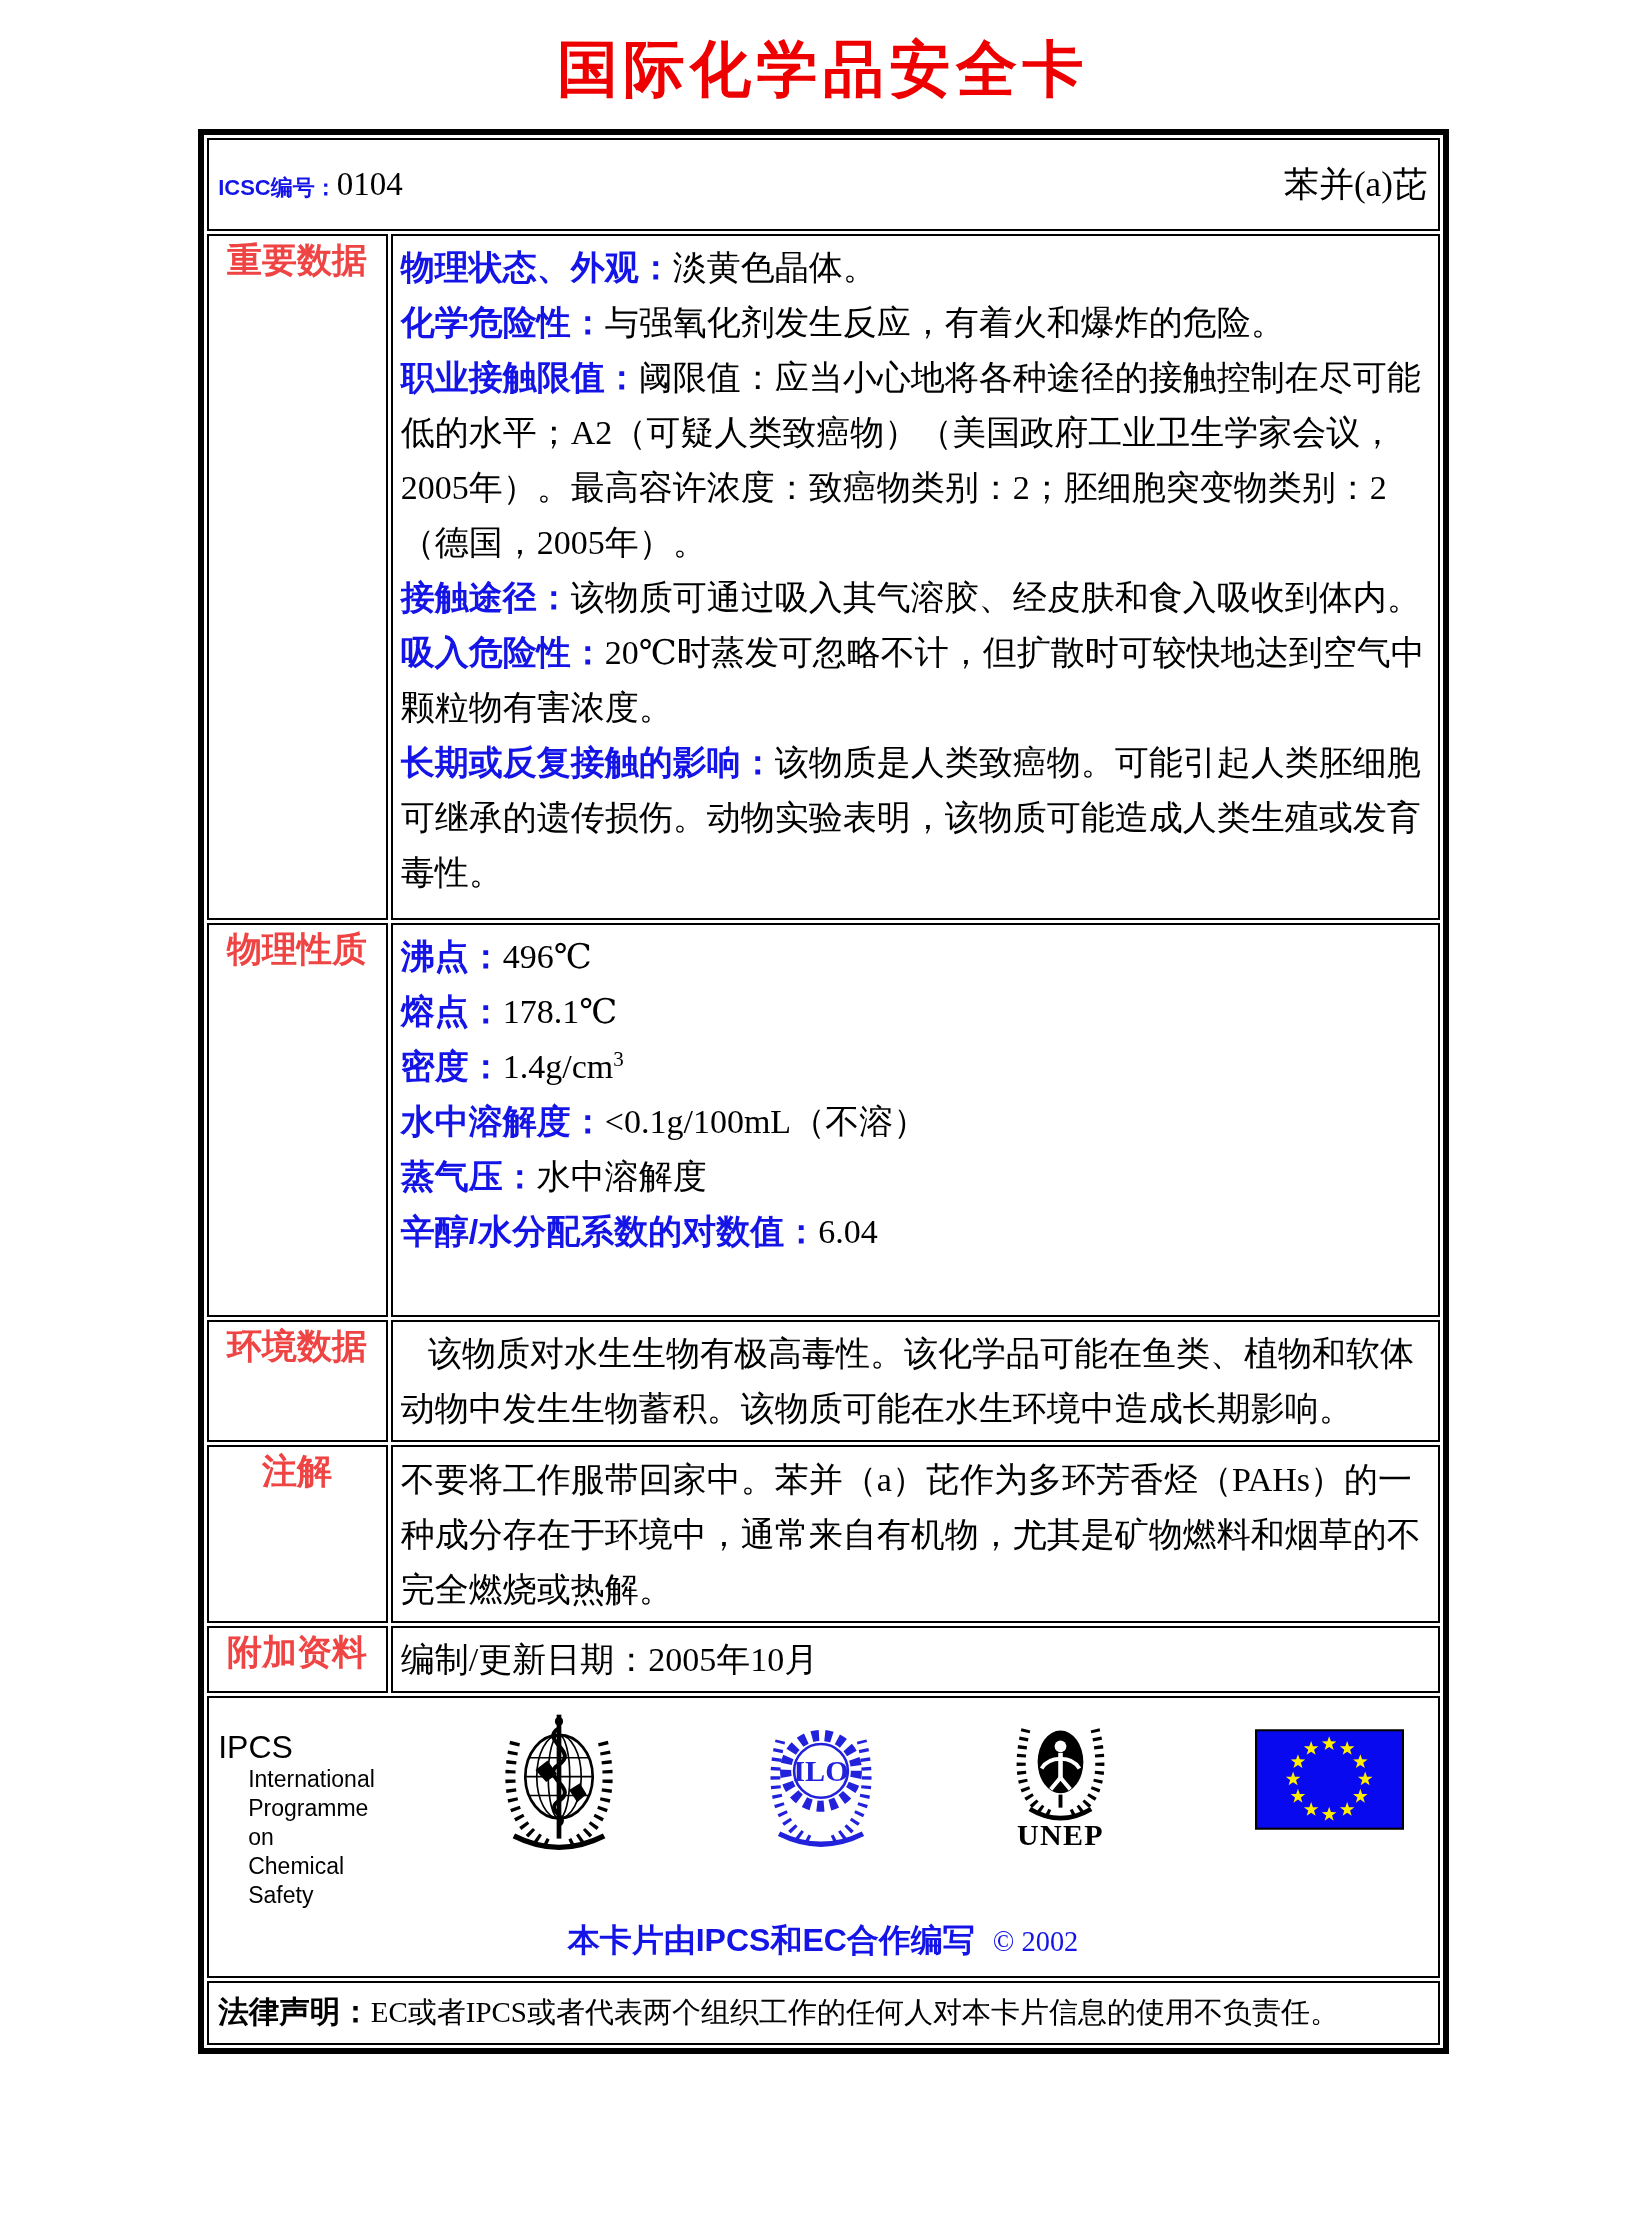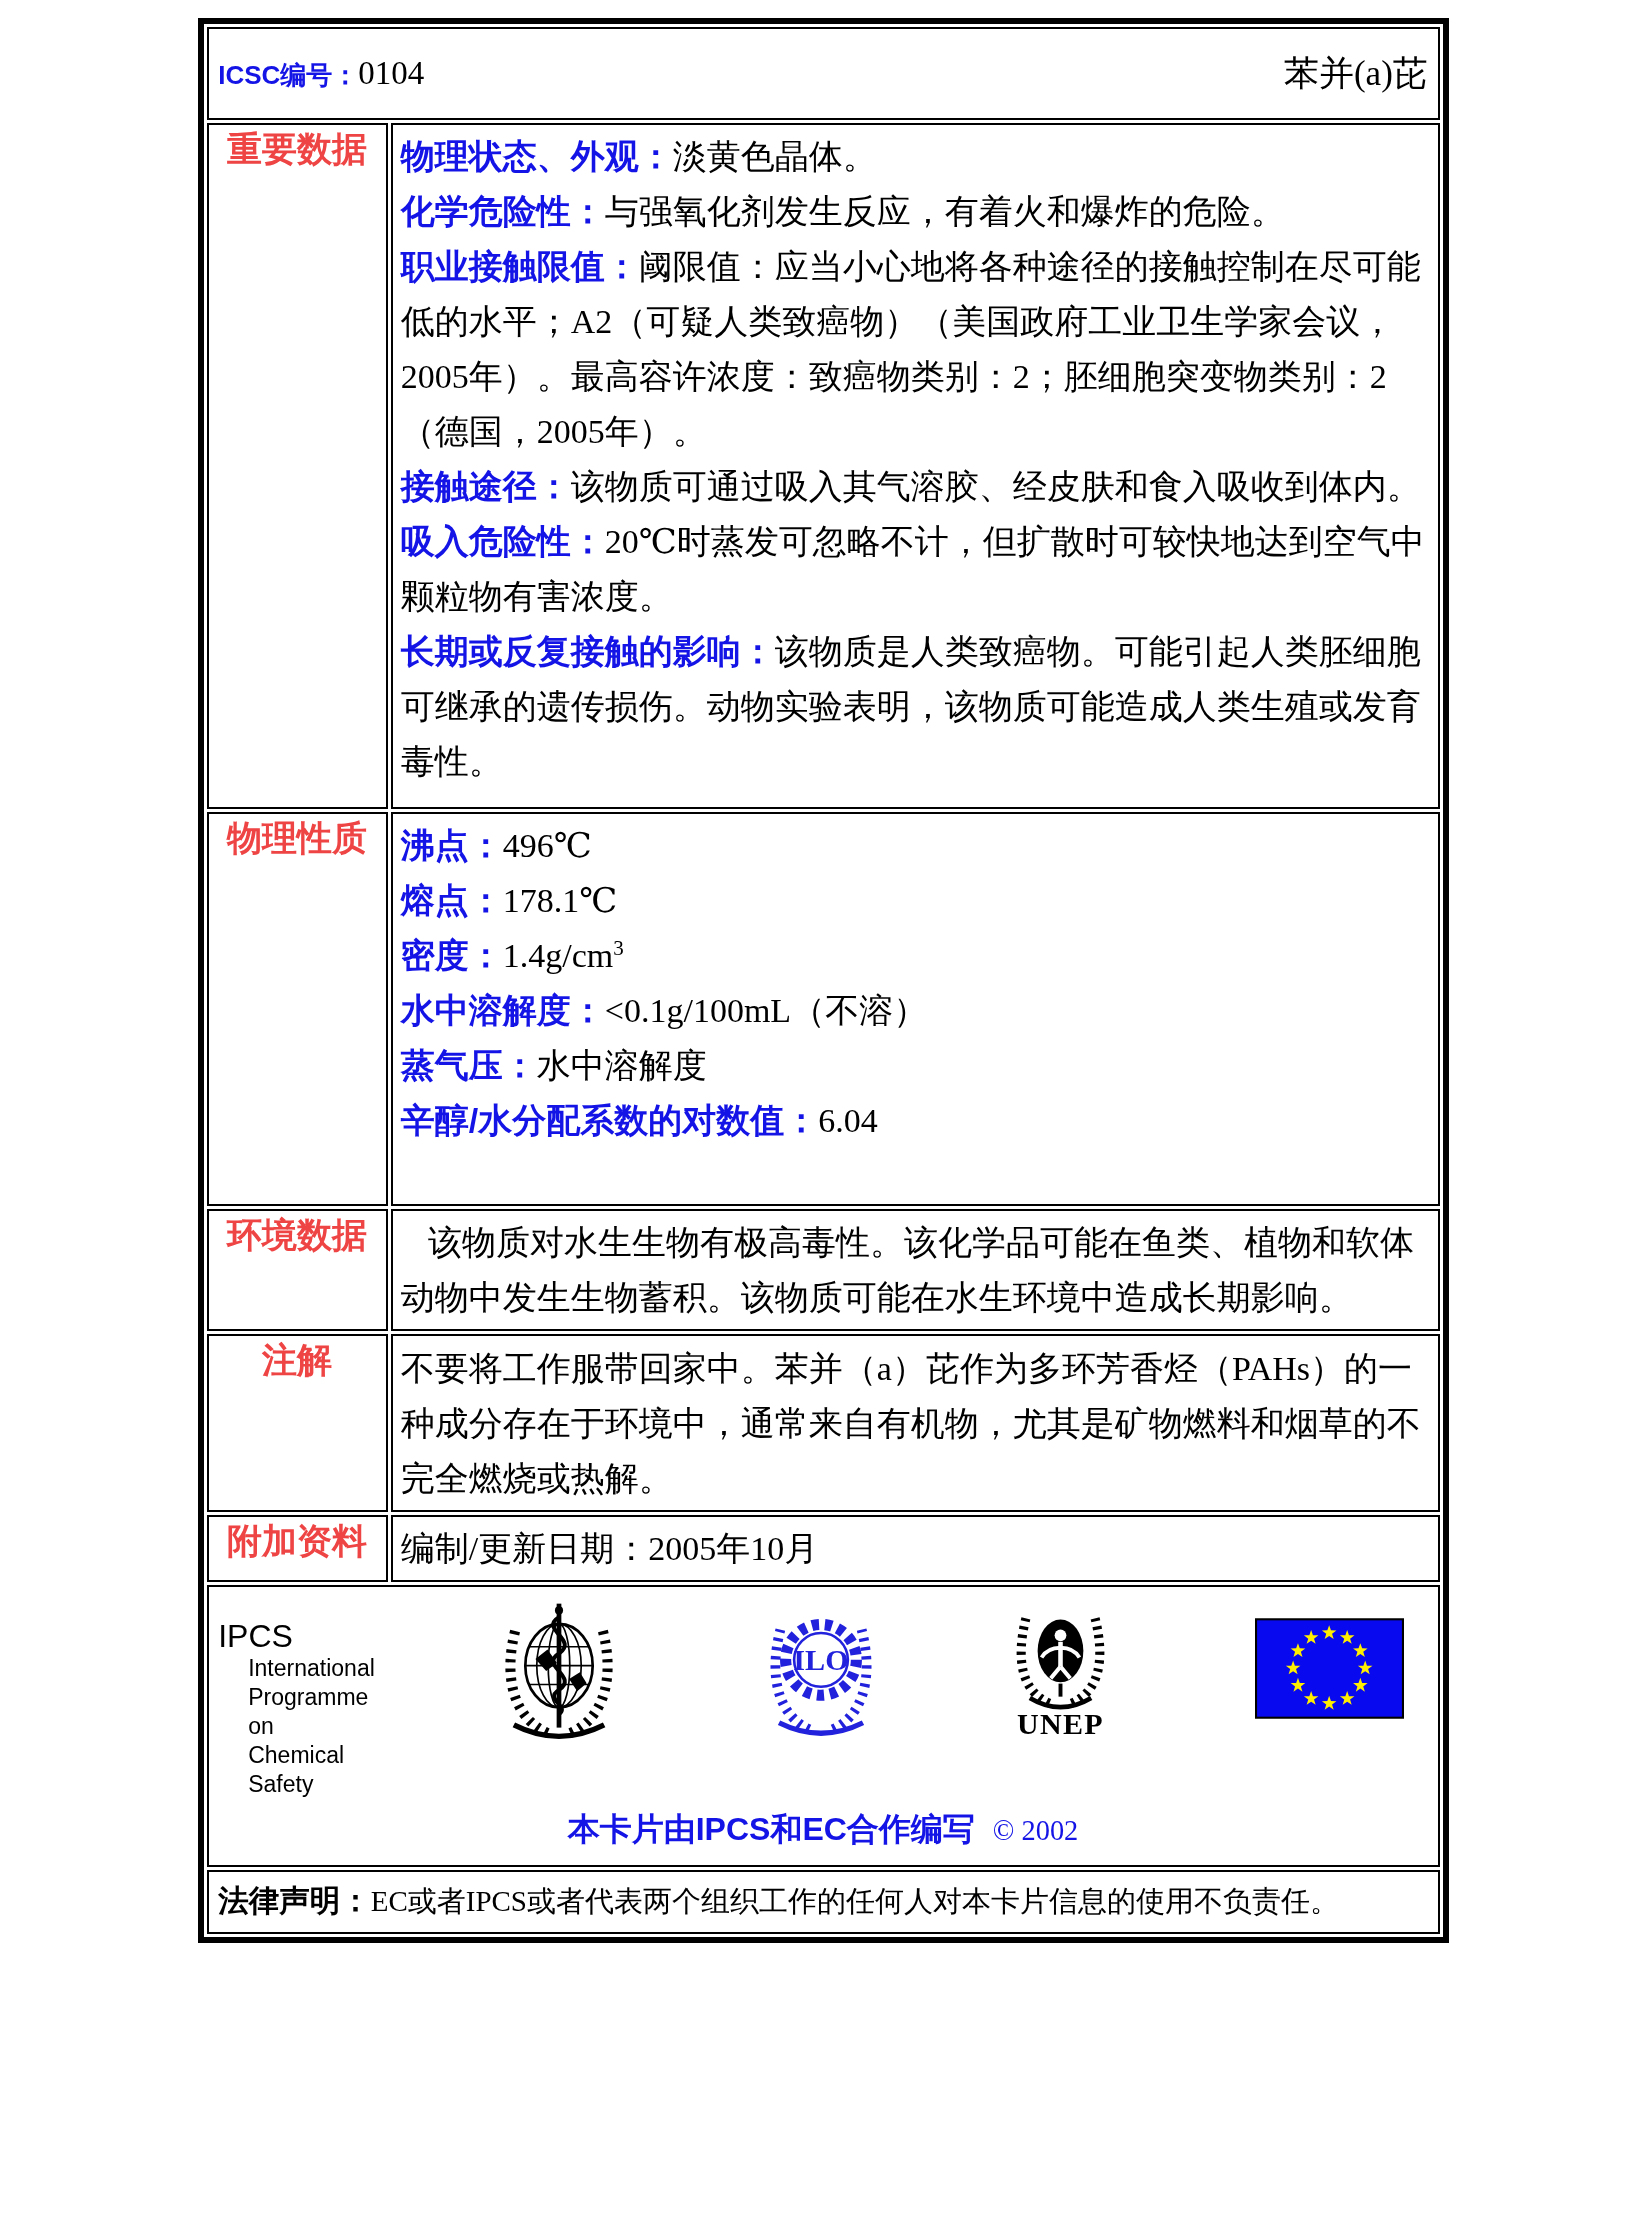--- a/index.html
+++ b/index.html
@@ -13,21 +13,21 @@
   td.label-cell{width:175px;text-align:center;vertical-align:middle;
         color:#ef4444;font-weight:bold;font-size:35px;
         font-family:"Liberation Sans","DejaVu Sans",sans-serif;}
   td.content-cell{padding:4.2px 8.3px;font-size:34px;line-height:55px;}
   .inline-label{color:#1414e6;font-weight:bold;
         font-family:"Liberation Sans","DejaVu Sans",sans-serif;}
   .content-cell p{margin:0;}
   .hdr-cell{padding:0 9.7px;}
   .hdr-flex{display:flex;justify-content:space-between;align-items:center;height:89px;}
   .hdr-left{font-size:33px;}
-  .hdr-left .inline-label{font-size:26px;margin-top:44px;}
+  .hdr-left .inline-label{font-size:22px;margin-top:44px;}
   .hdr-right{font-size:35px;}
   .env-text{text-indent:0.8em;}
   sup.cube{font-size:21px;vertical-align:super;line-height:0;}
   
   .logos-cell{padding:11px 9.7px 7px;}
   .logos-row{display:flex;align-items:flex-start;}
   .ipcs-block{width:173px;padding-top:19.4px;font-family:"Liberation Sans","DejaVu Sans",sans-serif;}
   .ipcs-title{font-size:32px;font-weight:normal;line-height:36px;}
   .ipcs-sub{font-size:23px;line-height:29px;margin-left:30px;}
   .logo-box{flex:0 0 auto;}
@@ -40,20 +40,21 @@
         font-family:"Liberation Sans","DejaVu Sans",sans-serif;}
   .caption-copy{font-family:"Liberation Serif","DejaVu Serif",serif;font-weight:normal;font-size:28.4px;margin-left:18px;}
   .legal-cell{padding:9.7px 9.7px;font-size:29px;vertical-align:middle;}
   .legal-label{color:#000;font-weight:bold;font-family:"Liberation Sans","DejaVu Sans",sans-serif;font-size:30.5px;}
 </style>
 </head>
 <body>
 
 <div class="page">
 
+  <div class="page-title">国际化学品安全卡</div>
 
   <table class="card">
 
     <tbody>
         <tr>
       <td colspan="2" class="hdr-cell">
         <div class="hdr-flex">
           <div class="hdr-left">
             <span class="inline-label">ICSC编号：</span><span>0104</span>
           </div>

